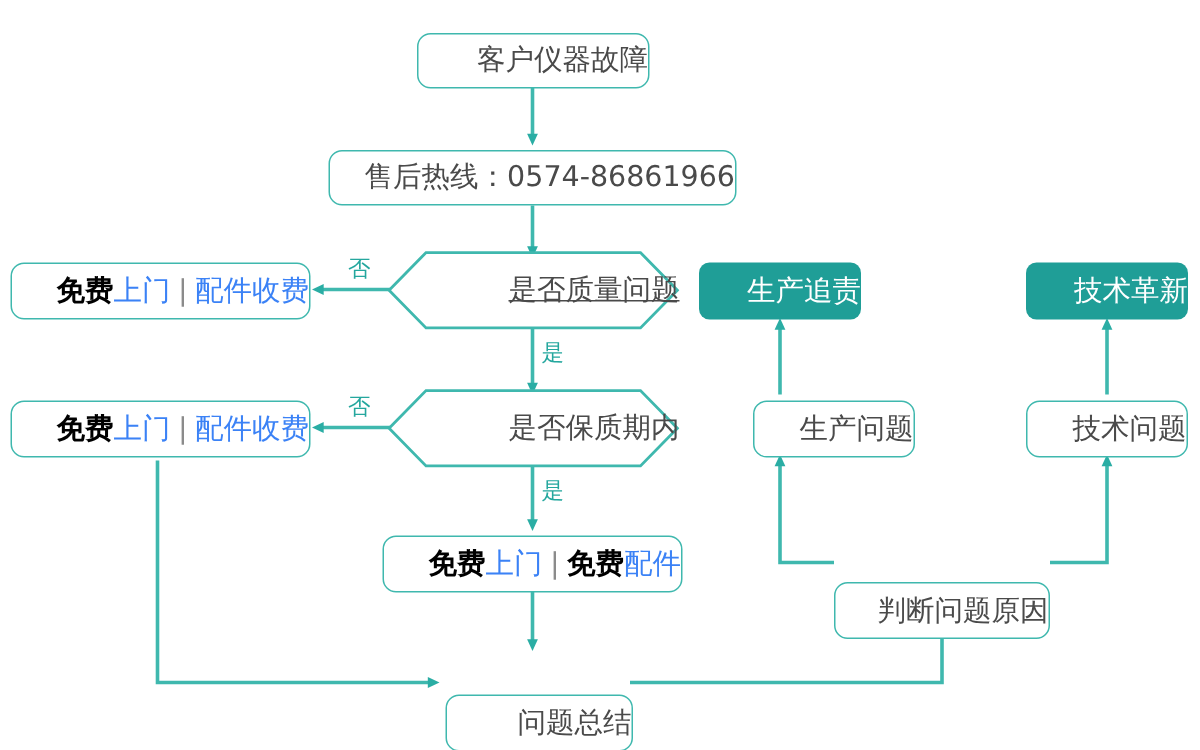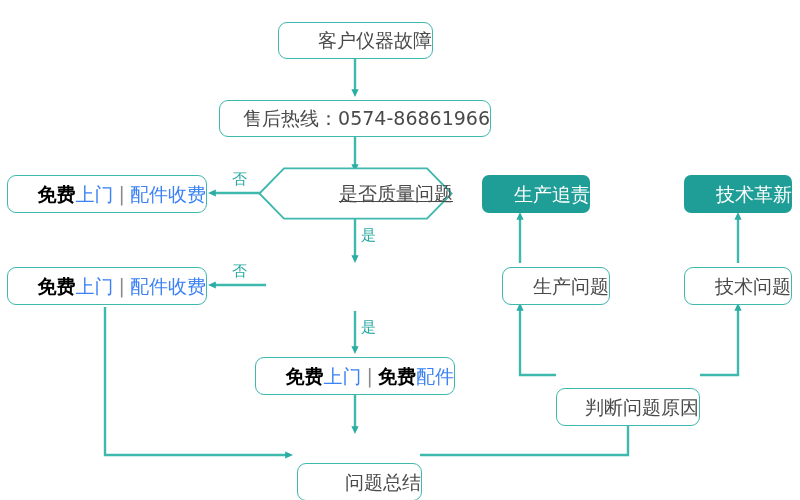--- a/index.html
+++ b/index.html
@@ -140,20 +140,26 @@
     <span>售后热线：0574-86861966</span>
   </div>
 
   <div class="node hex" style="left:258px; top:167px; width:195px; height:53px;text-decoration:underline;">
     <svg viewBox="0 0 195 53" preserveAspectRatio="none">
       <polygon points="26,1.4 169,1.4 193.6,26.5 169,51.6 26,51.6 1.4,26.5" fill="#ffffff" stroke="#3fb8ae" stroke-width="1.9" vector-effect="non-scaling-stroke"></polygon>
     </svg>
     <span class="hexlabel">是否质量问题</span>
   </div>
 
+  <div class="node hex" style="left:258px; top:259px; width:195px; height:53px;">
+    <svg viewBox="0 0 195 53" preserveAspectRatio="none">
+      <polygon points="26,1.4 169,1.4 193.6,26.5 169,51.6 26,51.6 1.4,26.5" fill="#ffffff" stroke="#3fb8ae" stroke-width="1.9" vector-effect="non-scaling-stroke"></polygon>
+    </svg>
+    <span class="hexlabel">是否保质期内</span>
+  </div>
 
   <div class="node rbox" style="left:7px; top:175px; width:200px; height:38px;">
     <span class="free">免费</span>
       <span class="plain">上门</span>
       <span class="sep">|</span>
       <span class="plain">配件收费</span>
   </div>
 
   <div class="node rbox" style="left:7px; top:267px; width:200px; height:38px;">
     <span class="free">免费</span>
@@ -163,21 +169,21 @@
   </div>
 
   <div class="node rbox" style="left:255px; top:357px; width:200px; height:38px;">
     <span class="free">免费</span>
       <span class="plain">上门</span>
       <span class="sep">|</span>
       <span class="free">免费</span>
       <span class="plain">配件</span>
   </div>
 
-  <div class="node fbox" style="left:482px; top:175px; width:108px; height:38px;">
+  <div class="node fbox" style="left:466px; top:175px; width:108px; height:38px;">
     <span>生产追责</span>
   </div>
 
   <div class="node fbox" style="left:684px; top:175px; width:108px; height:38px;">
     <span>技术革新</span>
   </div>
 
   <div class="node rbox" style="left:466px; top:267px; width:108px; height:38px;margin-left:36px;">
     <span>生产问题</span>
   </div>

